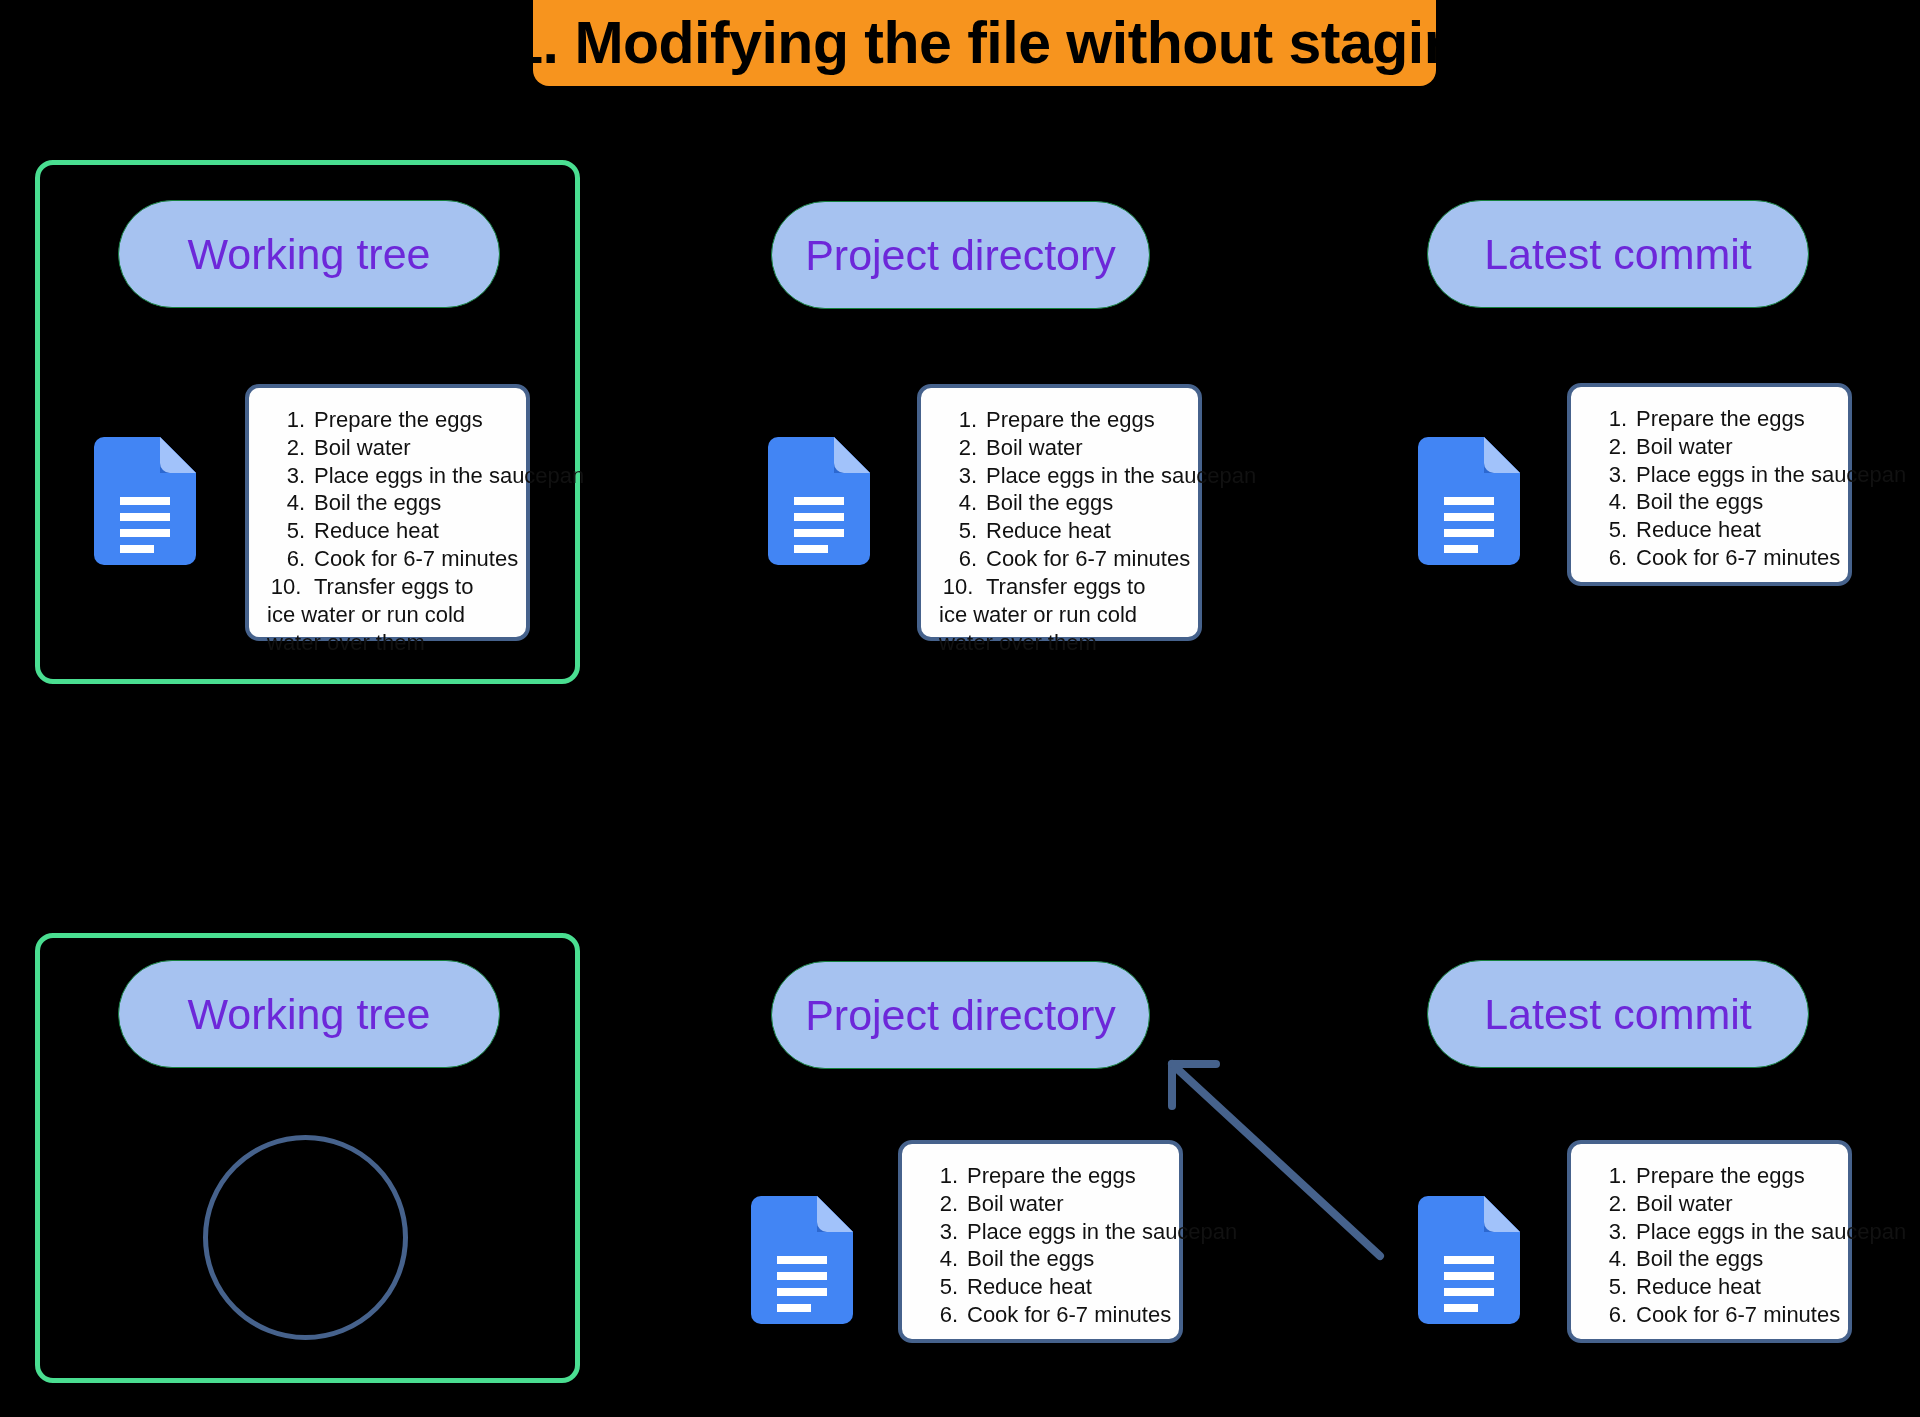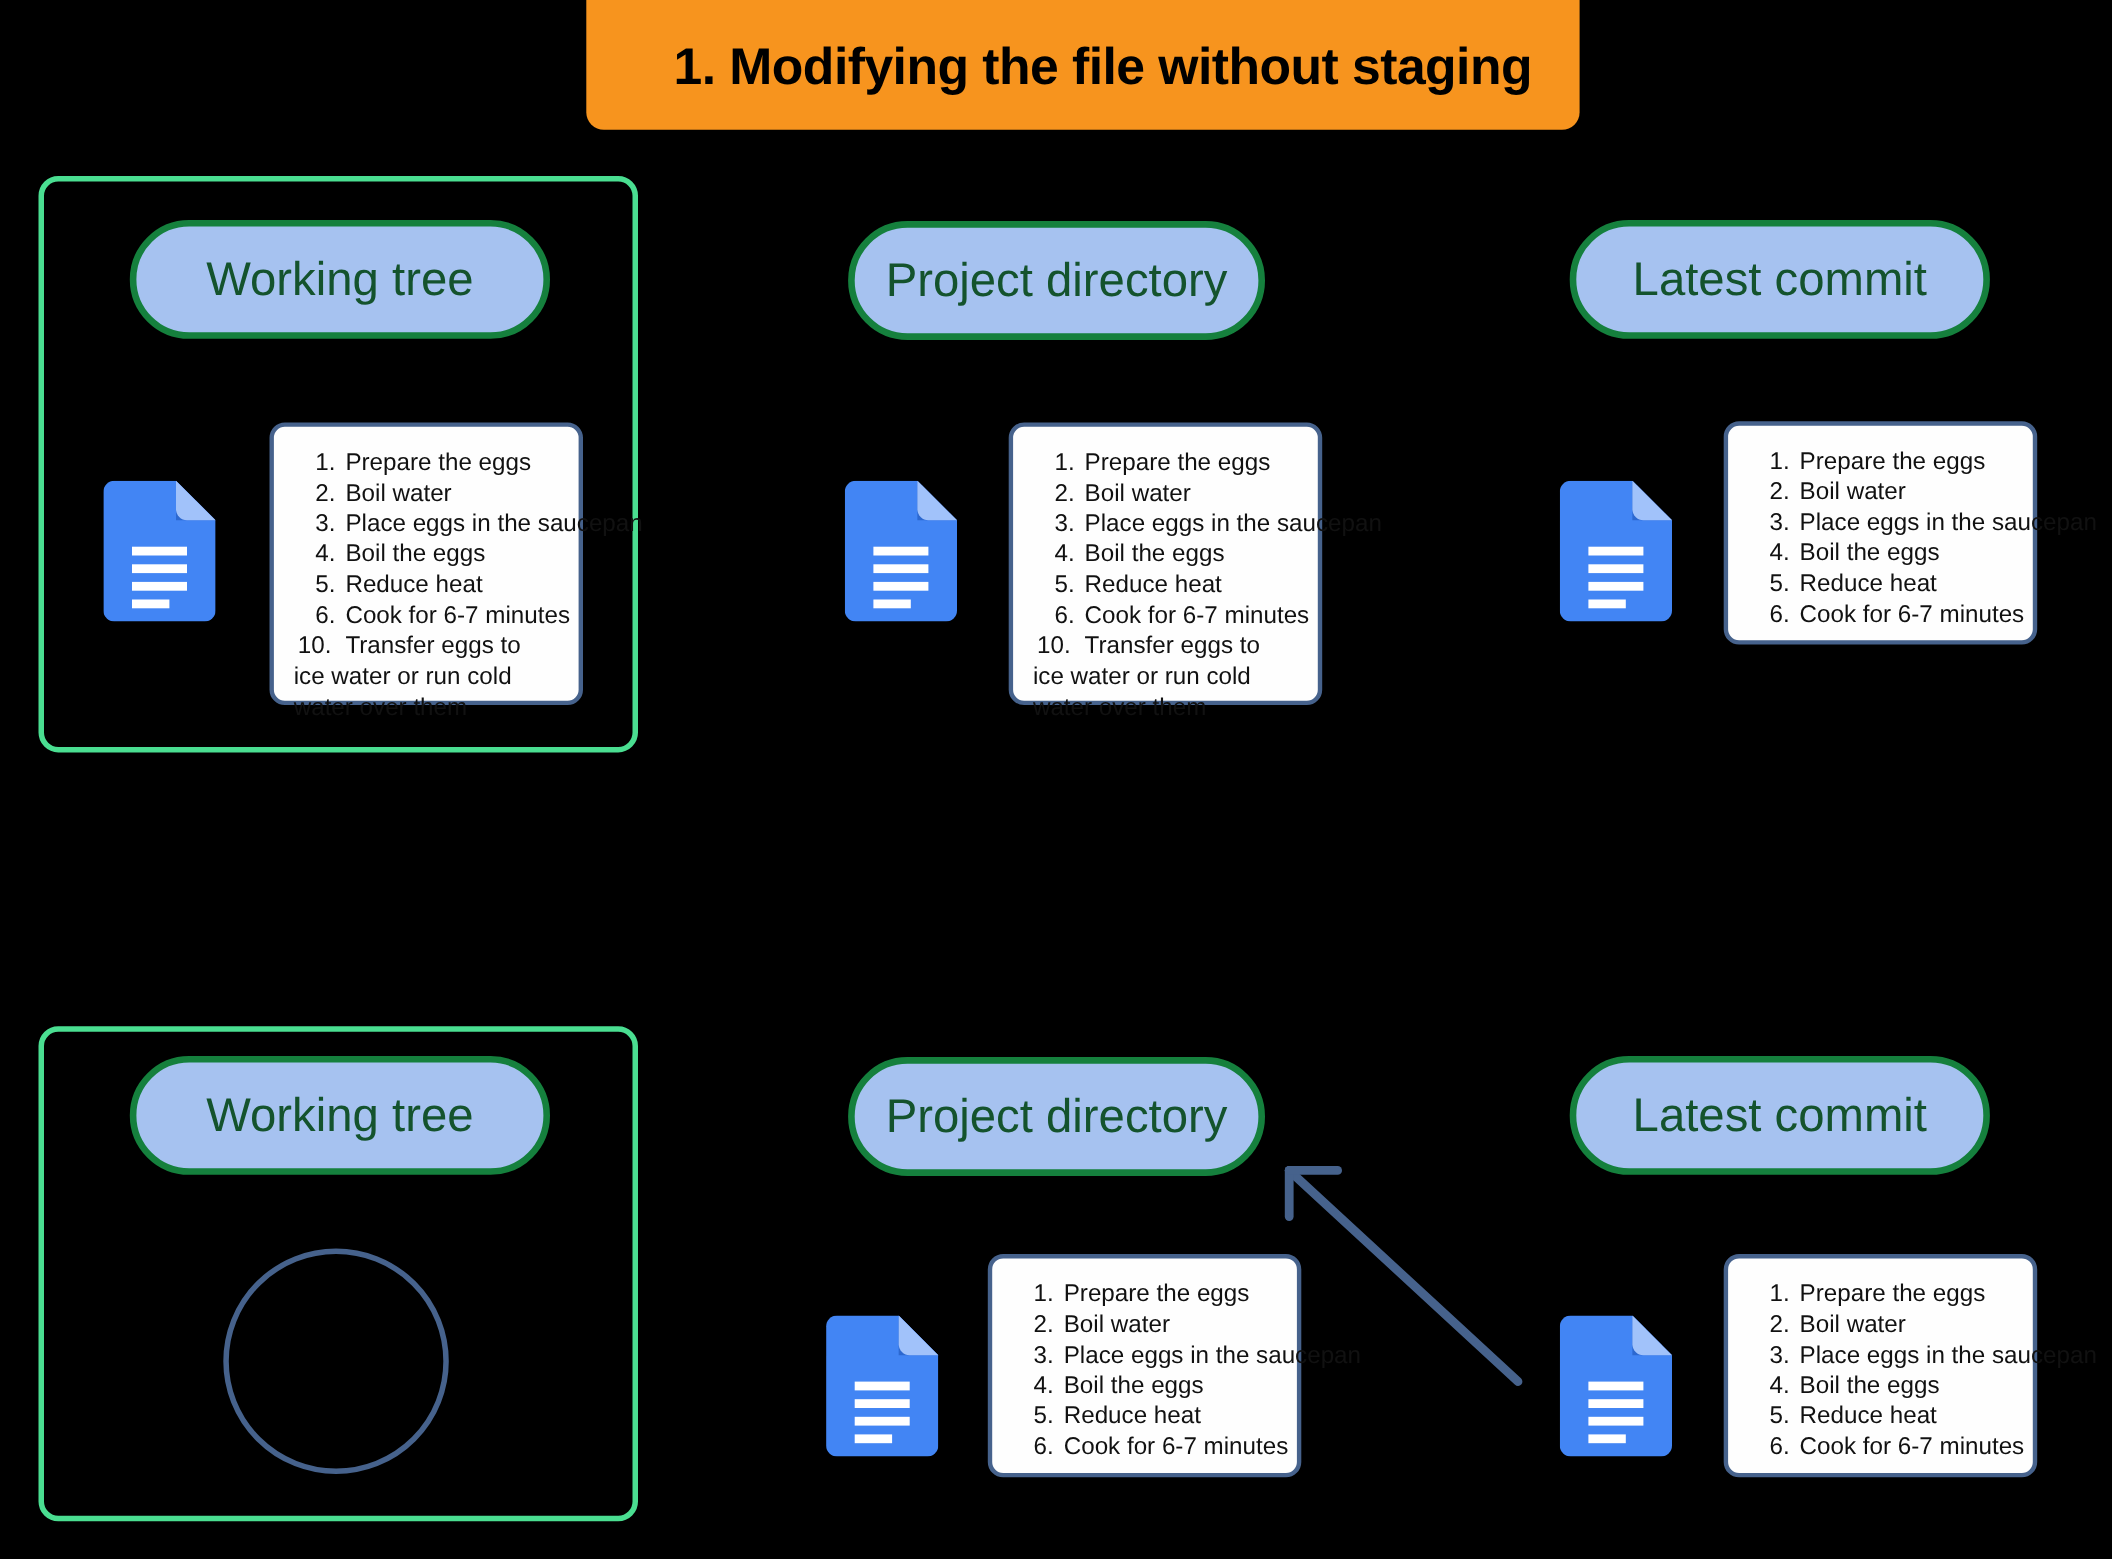--- a/index.html
+++ b/index.html
@@ -17,42 +17,42 @@
     background: #F7941E;
     border-radius: 14px;
     display: flex;
     align-items: center;
     justify-content: center;
     color: #000000;
     font-weight: bold;
     letter-spacing: -0.5px;
     white-space: nowrap;
   }
-  #banner-1 { left: 533px; top: 0px;   width: 903px; height: 118px; font-size: 47px; border-radius: 0 0 16px 16px; padding-left: 36px; }
+  #banner-1 { left: 533px; top: 0px;   width: 903px; height: 86px; font-size: 59px; border-radius: 0 0 16px 16px; padding-left: 36px; }
   #banner-2 { left: 392px; top: 762px; width: 1150px; height: 112px; font-size: 47px; border-radius: 16px; }
 
   
   .green-frame {
     position: absolute;
     border: 5px solid #4ADE91;
     border-radius: 18px;
   }
   #frame-1 { left: 35px; top: 160px;  width: 545px; height: 524px; }
   #frame-2 { left: 35px; top: 933px;  width: 545px; height: 450px; }
 
   
   .pill {
     position: absolute;
     background: #A6C2F0;
-    border: 6px solid #15803d;
+    border: 1px solid #15803d;
     border-radius: 999px;
     display: flex;
     align-items: center;
     justify-content: center;
-    color: #14532d;
+    color: #6d28d9;
     font-size: 43px;
     font-weight: 400;
     box-shadow: 0 4px 5px rgba(0,0,0,0.35);
     white-space: nowrap;
   }
 
   
   .note {
     position: absolute;
     background: #FEFEFE;

